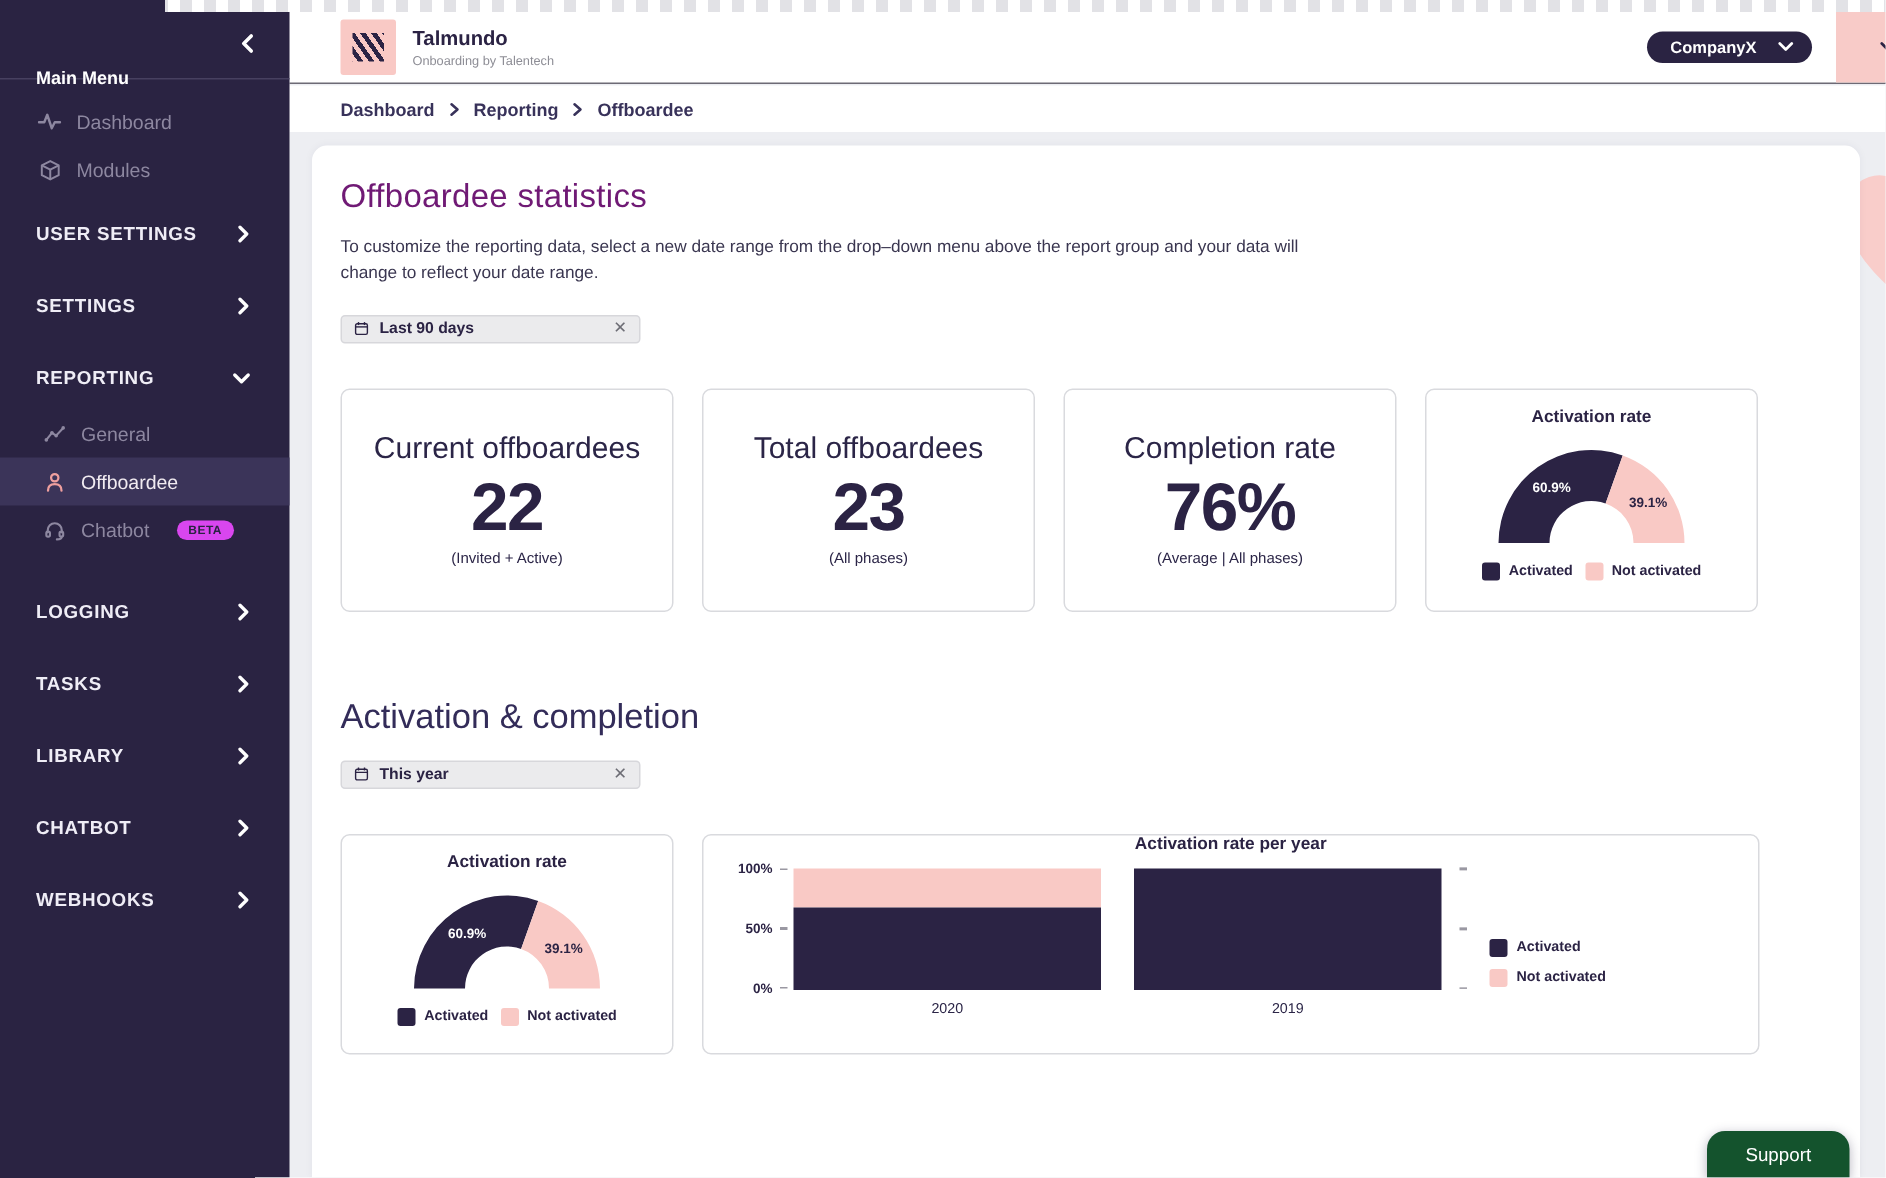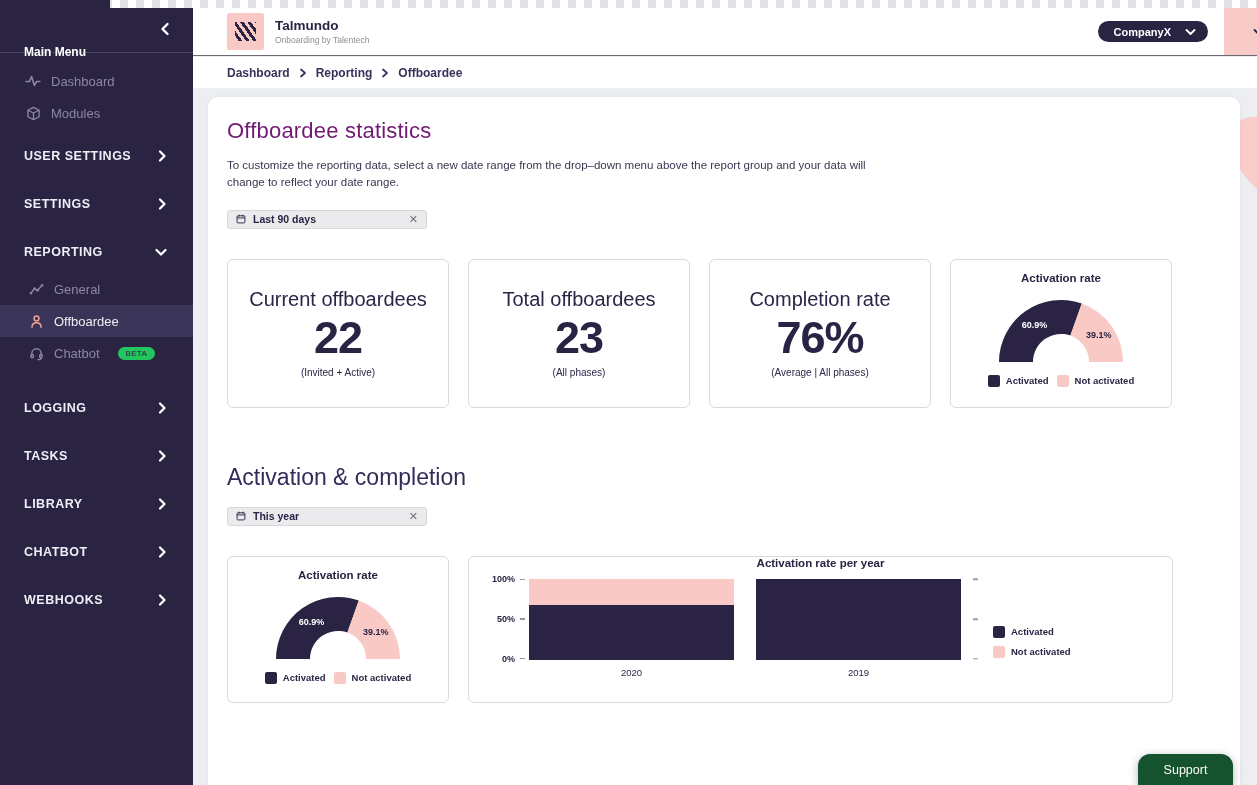--- a/index.html
+++ b/index.html
@@ -36,21 +36,21 @@
   .sb-link, .sb-sub { height:32px; display:flex; align-items:center; gap:10px; padding-left:25px; color:#8d87a0; font-size:13px; cursor:pointer; }
   .sb-sub { padding-left:28px; }
   .sb-link .sb-ic, .sb-sub .sb-ic { display:flex; width:16px; justify-content:center; }
   .sb-sub.active { background:#3b3459; color:#f1ebf1; }
   .sb-sub.active .sb-ic { color:#ee9f9e; }
   .sb-section { height:42px; margin-top:6px; display:flex; align-items:center; justify-content:space-between; padding:0 26px 0 24px; cursor:pointer; }
   .sb-section .sb-sec-label { font-size:12.5px; font-weight:700; letter-spacing:.5px; color:#efedf6; }
   .sb-section .sb-chev { color:#ffffff; display:flex; }
   .sb-gap { height:12px; }
   .badge {
-    background:#22c55e; color:#2a2342; font-size:8px; font-weight:400;
+    background:#d946ef; color:#2a2342; font-size:8px; font-weight:700;
     padding:2px 8px; border-radius:8px; margin-left:8px; letter-spacing:.3px;
   }
 
   
   .header {
     position:absolute; left:193px; top:8px; width:1176px; height:48px;
     background:#ffffff; border-bottom:1px solid #6d6a75;
     display:flex; align-items:center; z-index:3;
   }
   .logo-box {

